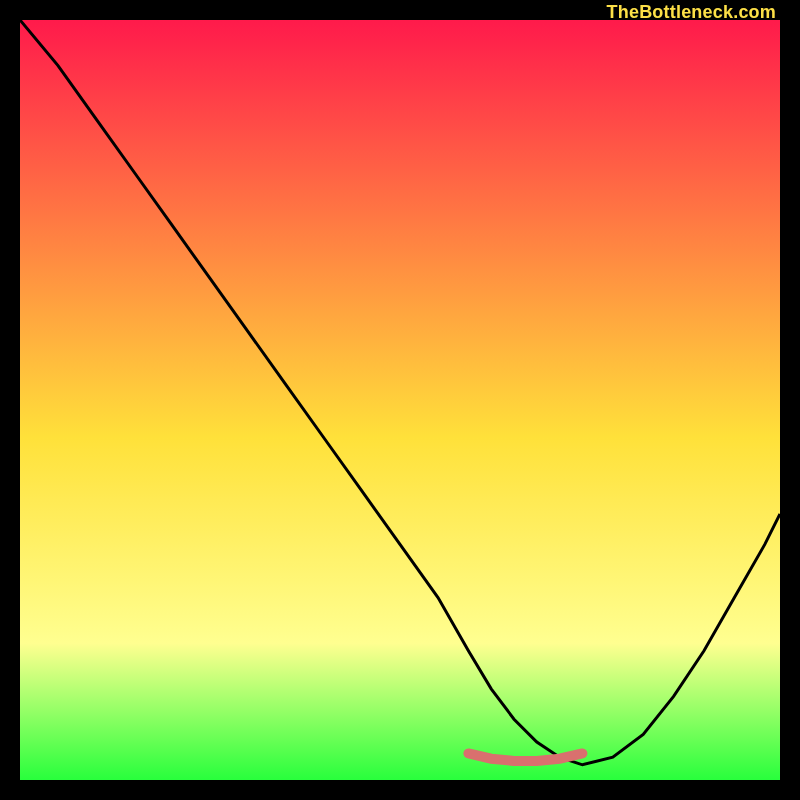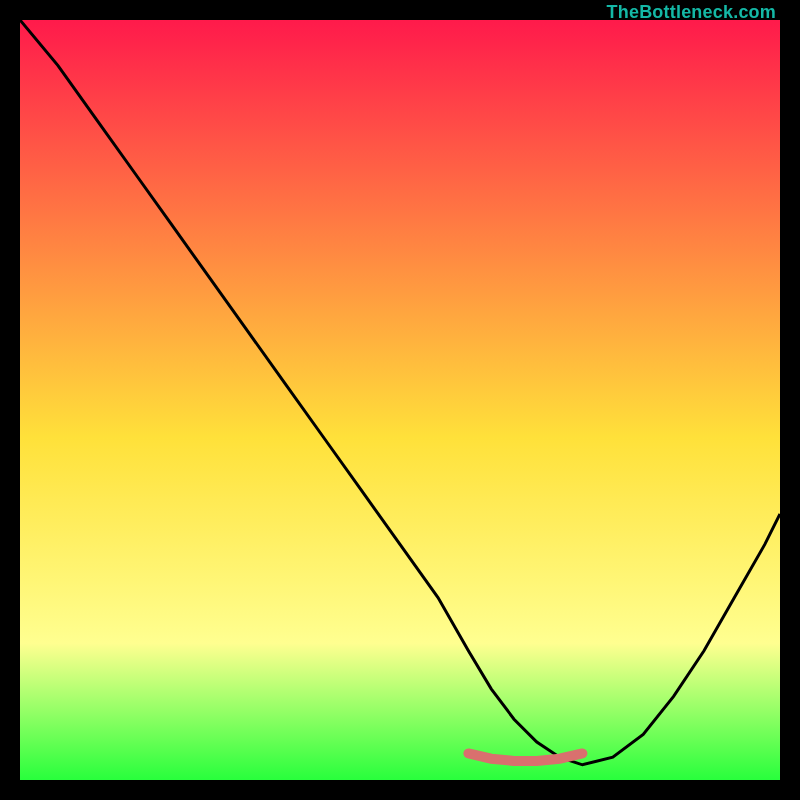--- a/index.html
+++ b/index.html
@@ -1,18 +1,18 @@
 <!DOCTYPE html>
 <html><head>
 <meta charset="utf-8">
 <style>
   html,body{margin:0;padding:0;width:800px;height:800px;background:#000;overflow:hidden;font-family:Arial,Helvetica,sans-serif}
   .frame{position:absolute;left:20px;top:20px;width:760px;height:760px;background:#000}
   .plot-bg{position:absolute;left:0;top:0;width:760px;height:760px}
-  .watermark{position:absolute;right:4px;top:-18px;font-size:18px;font-weight:600;color:#14b8a6;letter-spacing:.2px}
+  .watermark{position:absolute;right:4px;top:-18px;font-size:18px;font-weight:600;color:#fde047;letter-spacing:.2px}
   svg{position:absolute;left:0;top:0}
 </style>
 </head>
 <body>
 
 <div class="frame">
   <div class="watermark">TheBottleneck.com</div>
 
   <svg class="plot-bg" width="760" height="760" viewBox="0 0 760 760">
     <defs>

